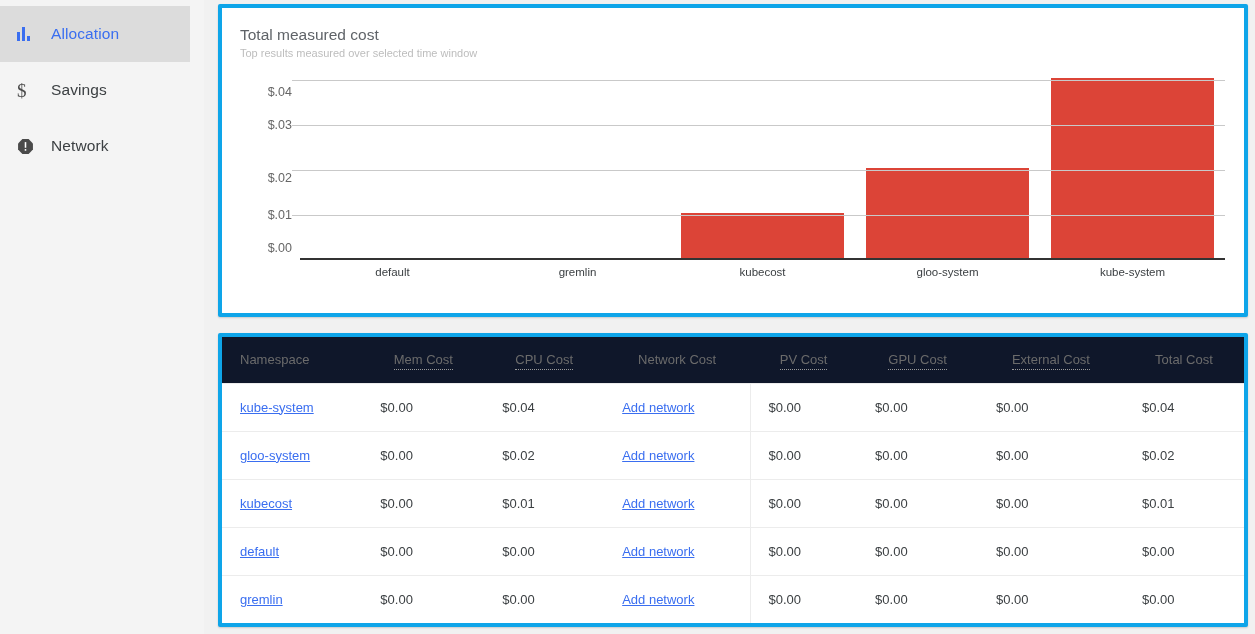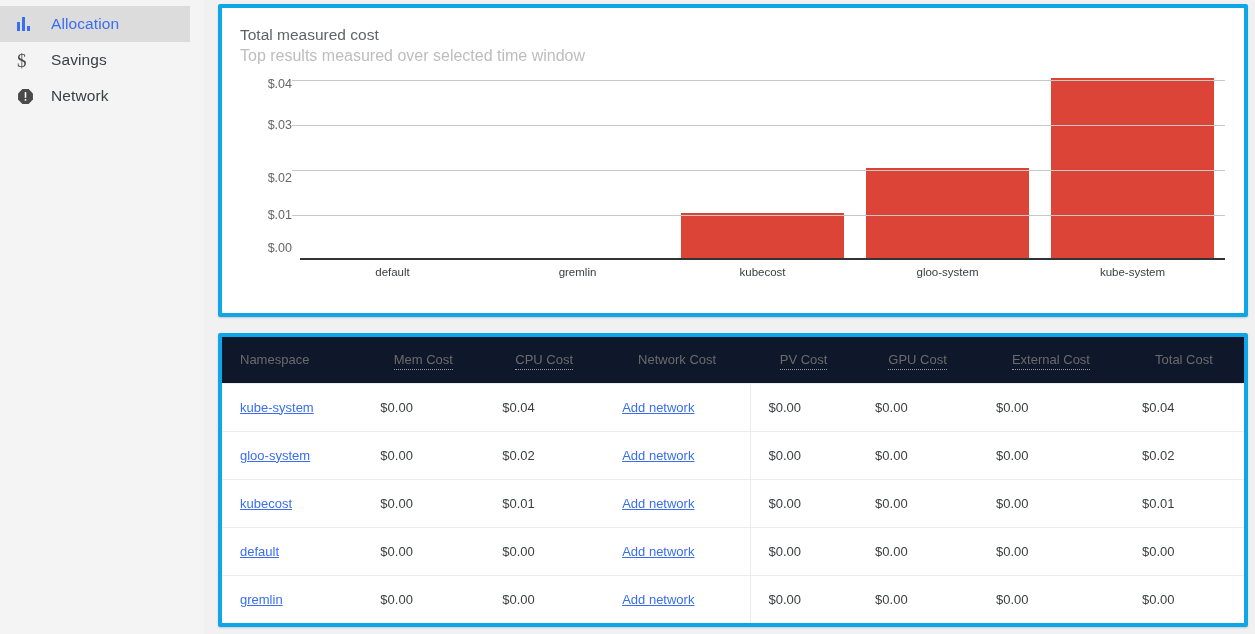--- a/index.html
+++ b/index.html
@@ -13,21 +13,21 @@
 
   
   .sidebar {
     width: 204px; height: 634px;
     background: #f4f4f4;
     flex: 0 0 204px;
     padding-top: 6px;
   }
   .nav-item {
     display: flex; align-items: center;
-    height: 36px;
+    height: 56px;
     padding-left: 17px;
     cursor: pointer;
   }
   .nav-item .ico {
     width: 26px; flex: 0 0 26px;
     display: flex; align-items: center; justify-content: flex-start;
     color: #4a4a4a;
   }
   .nav-item .lbl {
     font-size: 15.5px;
@@ -61,21 +61,21 @@
   .card {
     background: #fff;
     border: 4px solid #0ea5e9;
     border-radius: 2px;
     box-shadow: 0 1px 2px rgba(0,0,0,.16);
   }
 
   
   .chart-card { width: 1030px; height: 313px; padding: 18px 20px 0 18px; position: relative; }
   .chart-title { font-size: 15.5px; color: #5f6368; margin-bottom: 3px; }
-  .chart-sub { font-size: 16px; color: #bdbdbd; }
+  .chart-sub { font-size: 11px; color: #bdbdbd; }
 
   .plot-wrap { position: absolute; left: 0; top: 72px; width: 1030px; height: 215px; }
   .ylabels { position: absolute; left: 0; top: 0; width: 70px; height: 180px; }
   .ylabels div {
     position: absolute; right: 0; width: 70px;
     text-align: right; font-size: 12.5px; color: #666;
     transform: translateY(-50%);
   }
   .plot {
     position: absolute; left: 78px; top: 0;
@@ -156,21 +156,21 @@
     <section class="card chart-card">
       <div class="chart-title">Total measured cost</div>
       <div class="chart-sub">Top results measured over selected time window</div>
 
       <div class="plot-wrap">
         <div class="ylabels" id="ylabels">
             <div style="top: 168px;">$.00</div>
             <div style="top: 135px;">$.01</div>
             <div style="top: 98px;">$.02</div>
             <div style="top: 45px;">$.03</div>
-            <div style="top: 4px;">$.04</div>
+            <div style="top: 12px;">$.04</div>
           </div>
         <div class="plot" id="plot">
           <div class="bars" id="bars">
               <div class="bargroup">
                 <div class="bar" style="height: 0px; background: rgb(220, 68, 55);"></div>
               </div>
               <div class="bargroup">
                 <div class="bar" style="height: 0px; background: rgb(220, 68, 55);"></div>
               </div>
               <div class="bargroup">

